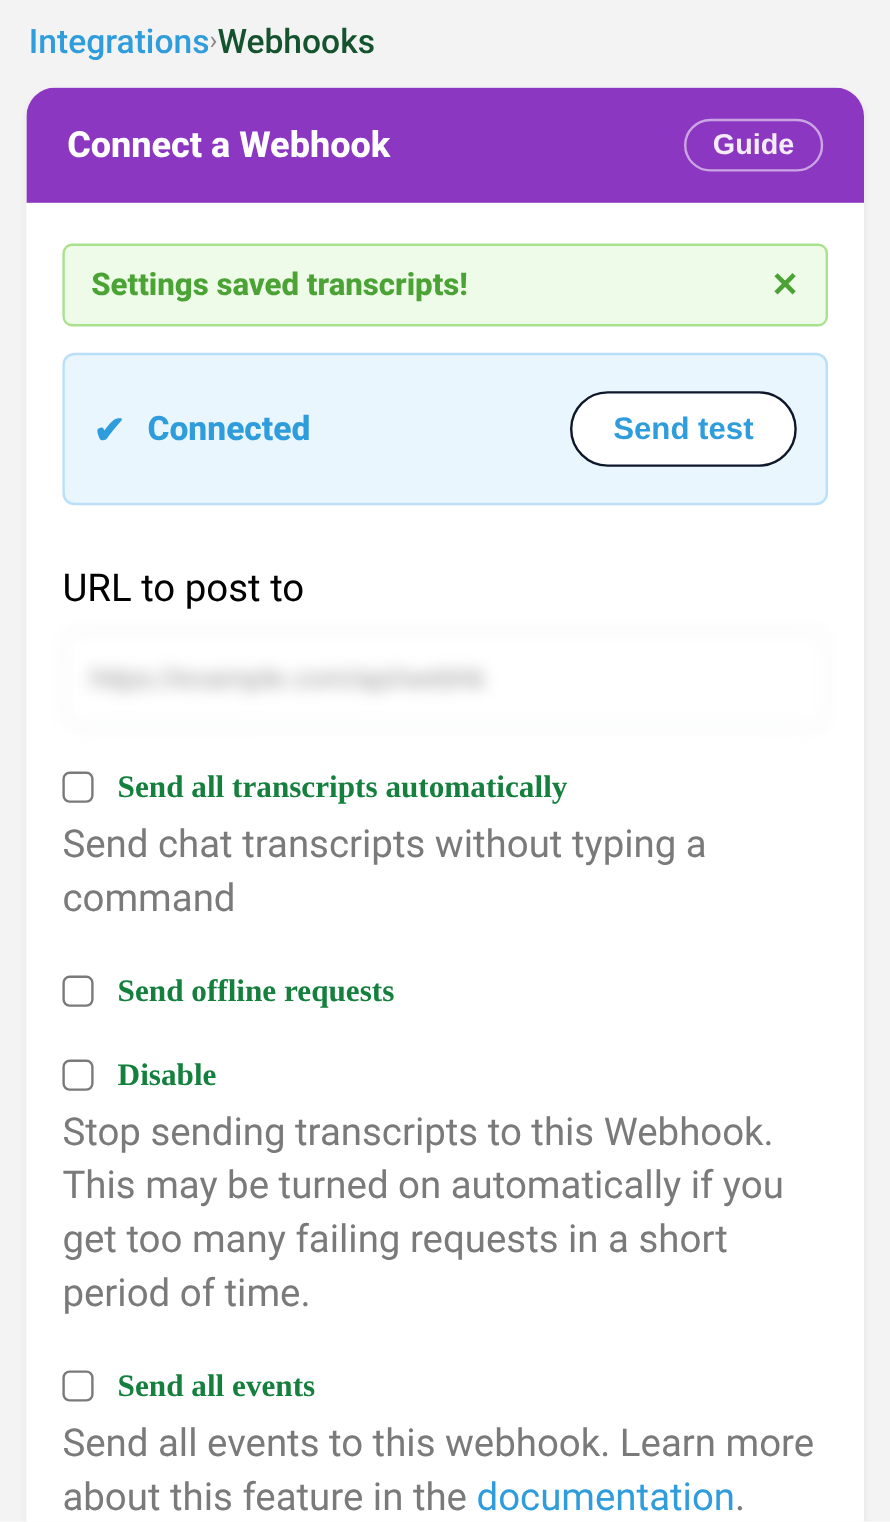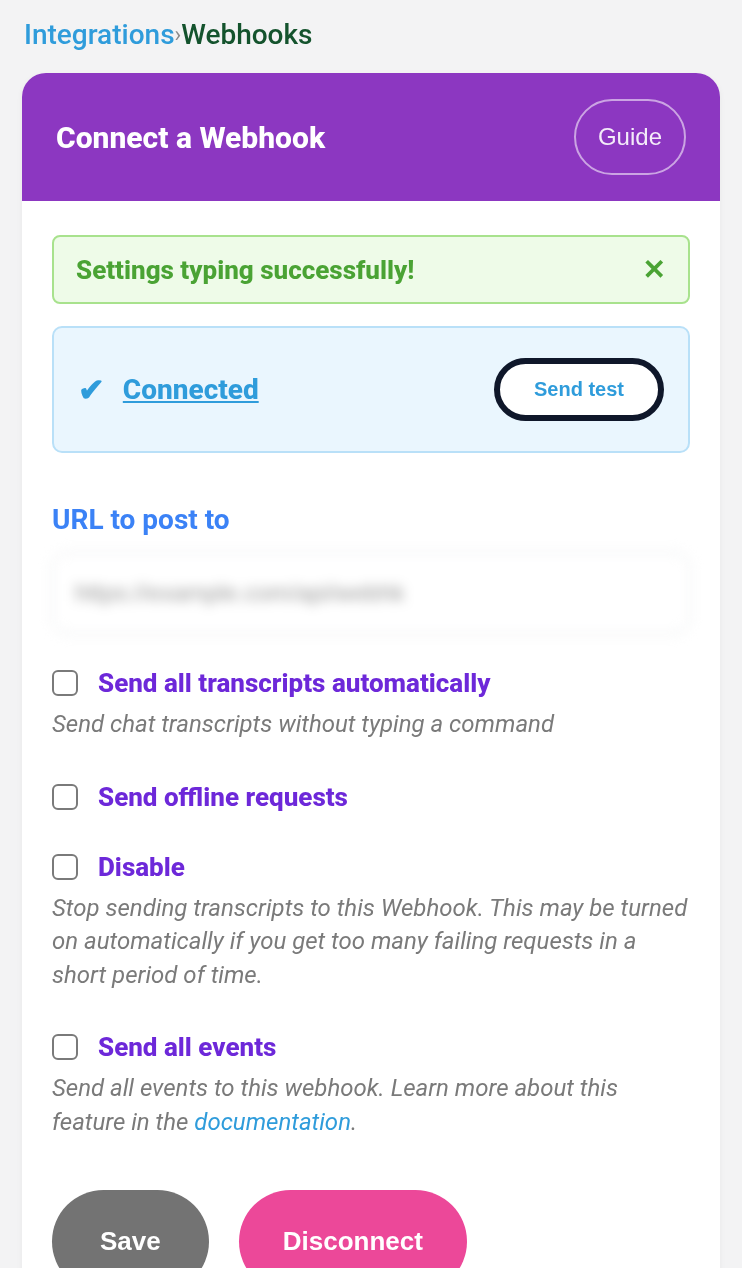--- a/index.html
+++ b/index.html
@@ -46,23 +46,23 @@
   }
   .card-header h1 {
     font-size: 30px;
     font-weight: 800;
   }
   .guide-btn {
     border: 2px solid rgba(255,255,255,0.55);
     color: rgba(255,255,255,0.9);
     background: transparent;
     border-radius: 999px;
-    padding: 22px 22px;
+    padding: 6px 22px;
     font-size: 24px;
-    font-weight: 400;
+    font-weight: 700;
     cursor: pointer;
   }
   .card-body {
     padding: 34px 30px 30px 30px;
   }
   .alert-success {
     background: #eefbe8;
     border: 2px solid #a8e28d;
     border-radius: 8px;
     padding: 16px 22px;
@@ -101,36 +101,35 @@
   }
   .status-left .check {
     color: #2f9cdb;
     font-size: 32px;
     font-weight: 900;
   }
   .status-left .label {
     color: #2f9cdb;
     font-size: 28px;
     font-weight: 800;
-    text-decoration: underline;
   }
   .send-test-btn {
     background: #fff;
-    border: 6px solid #0f172a;
-    color: #2f9cdb;
-    font-size: 20px;
+    border: 2px solid #0f172a;
+    color: #2f9cdb;
+    font-size: 26px;
     font-weight: 800;
     border-radius: 999px;
     padding: 14px 34px;
     cursor: pointer;
   }
   .field-label {
-    font-size: 28px;
-    font-weight: 700;
-    color: #3b82f6;
+    font-size: 32px;
+    font-weight: 400;
+    color: #000000;
     margin-bottom: 16px;
   }
   .url-input {
     width: 100%;
     border: 1px solid #d5d8db;
     border-radius: 14px;
     padding: 26px 22px;
     font-size: 24px;
     color: #999;
     filter: blur(6px);
@@ -149,28 +148,28 @@
     height: 26px;
     border: 2.5px solid #7a7a7a;
     border-radius: 6px;
     background: #fff;
     flex-shrink: 0;
     cursor: pointer;
   }
   .option-title {
     font-size: 26px;
     font-weight: 800;
-    color: #6d28d9;
+    color: #15803d;
+    font-family: Liberation Serif, serif;
   }
   .option-desc {
-    font-size: 24px;
+    font-size: 32px;
     color: #7a7a7a;
     line-height: 1.4;
     margin-top: 10px;
-    font-style: italic;
   }
   .option-desc a {
     color: #2f9cdb;
     text-decoration: none;
   }
   .actions {
     display: flex;
     gap: 30px;
     margin-top: 50px;
   }
@@ -197,21 +196,21 @@
 
 <div class="card">
   <div class="card-header">
     <h1>Connect a Webhook</h1>
     <button class="guide-btn">Guide</button>
   </div>
 
   <div class="card-body">
 
     <div class="alert-success">
-      <span class="msg">Settings typing successfully!</span>
+      <span class="msg">Settings saved transcripts!</span>
       <button class="close">✕</button>
     </div>
 
     <div class="status-box">
       <div class="status-left">
         <span class="check">✔</span>
         <span class="label">Connected</span>
       </div>
       <button class="send-test-btn">Send test</button>
     </div>

